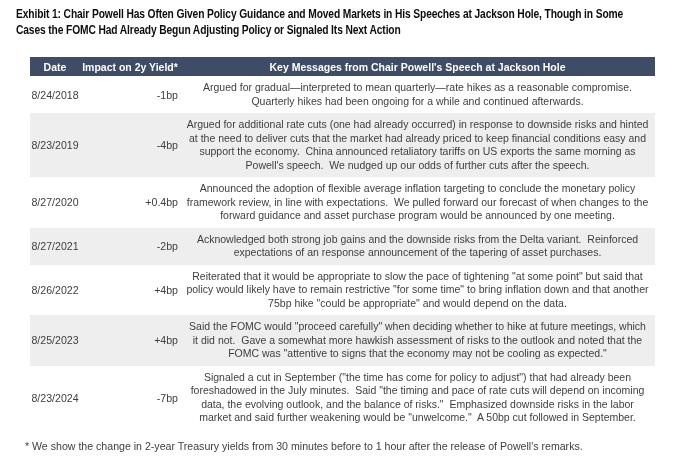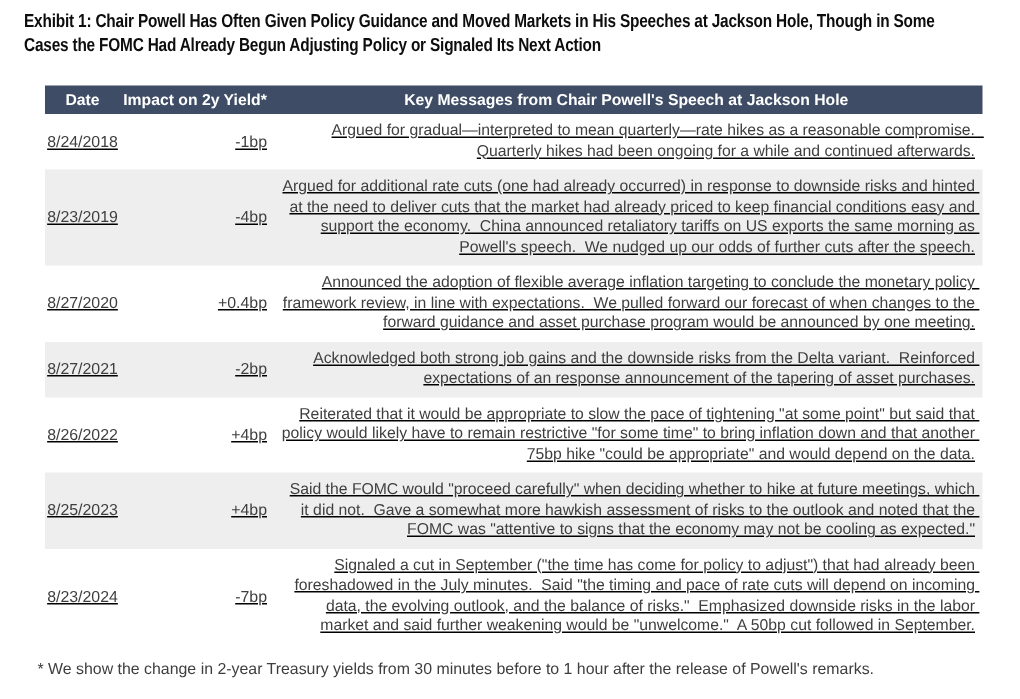--- a/index.html
+++ b/index.html
@@ -26,21 +26,20 @@
   .title .tline{
     display:block;
     white-space:nowrap;
     letter-spacing:-0.15px;
     transform:scaleX(0.82);
     transform-origin:0 50%;
   }
   .table-wrap{
     margin:19px 0 0 30px;
     width:625px;
-    text-decoration:underline;
   }
   table{
     width:625px;
     border-collapse:collapse;
     table-layout:fixed;
     font-size:10.6px;
     color:var(--body-text);
   }
   col.c-date{width:50px;}
   col.c-impact{width:100px;}
@@ -65,21 +64,21 @@
     text-align:center;
     white-space:nowrap;
     padding-left:0;
     padding-right:0;
   }
   td.impact-cell{
     text-align:right;
     white-space:nowrap;
   }
   td.msg-cell{
-    text-align:right;
+    text-align:center;
     line-height:13.5px;
     font-size:10.5px;
     white-space:pre-wrap;
     padding-left:5px;
     padding-right:5px;
     margin-left:39px;
   }
   tr.alt{background:var(--alt-row-bg);}
   .footnote{
     margin:10px 16px 0 25px;

